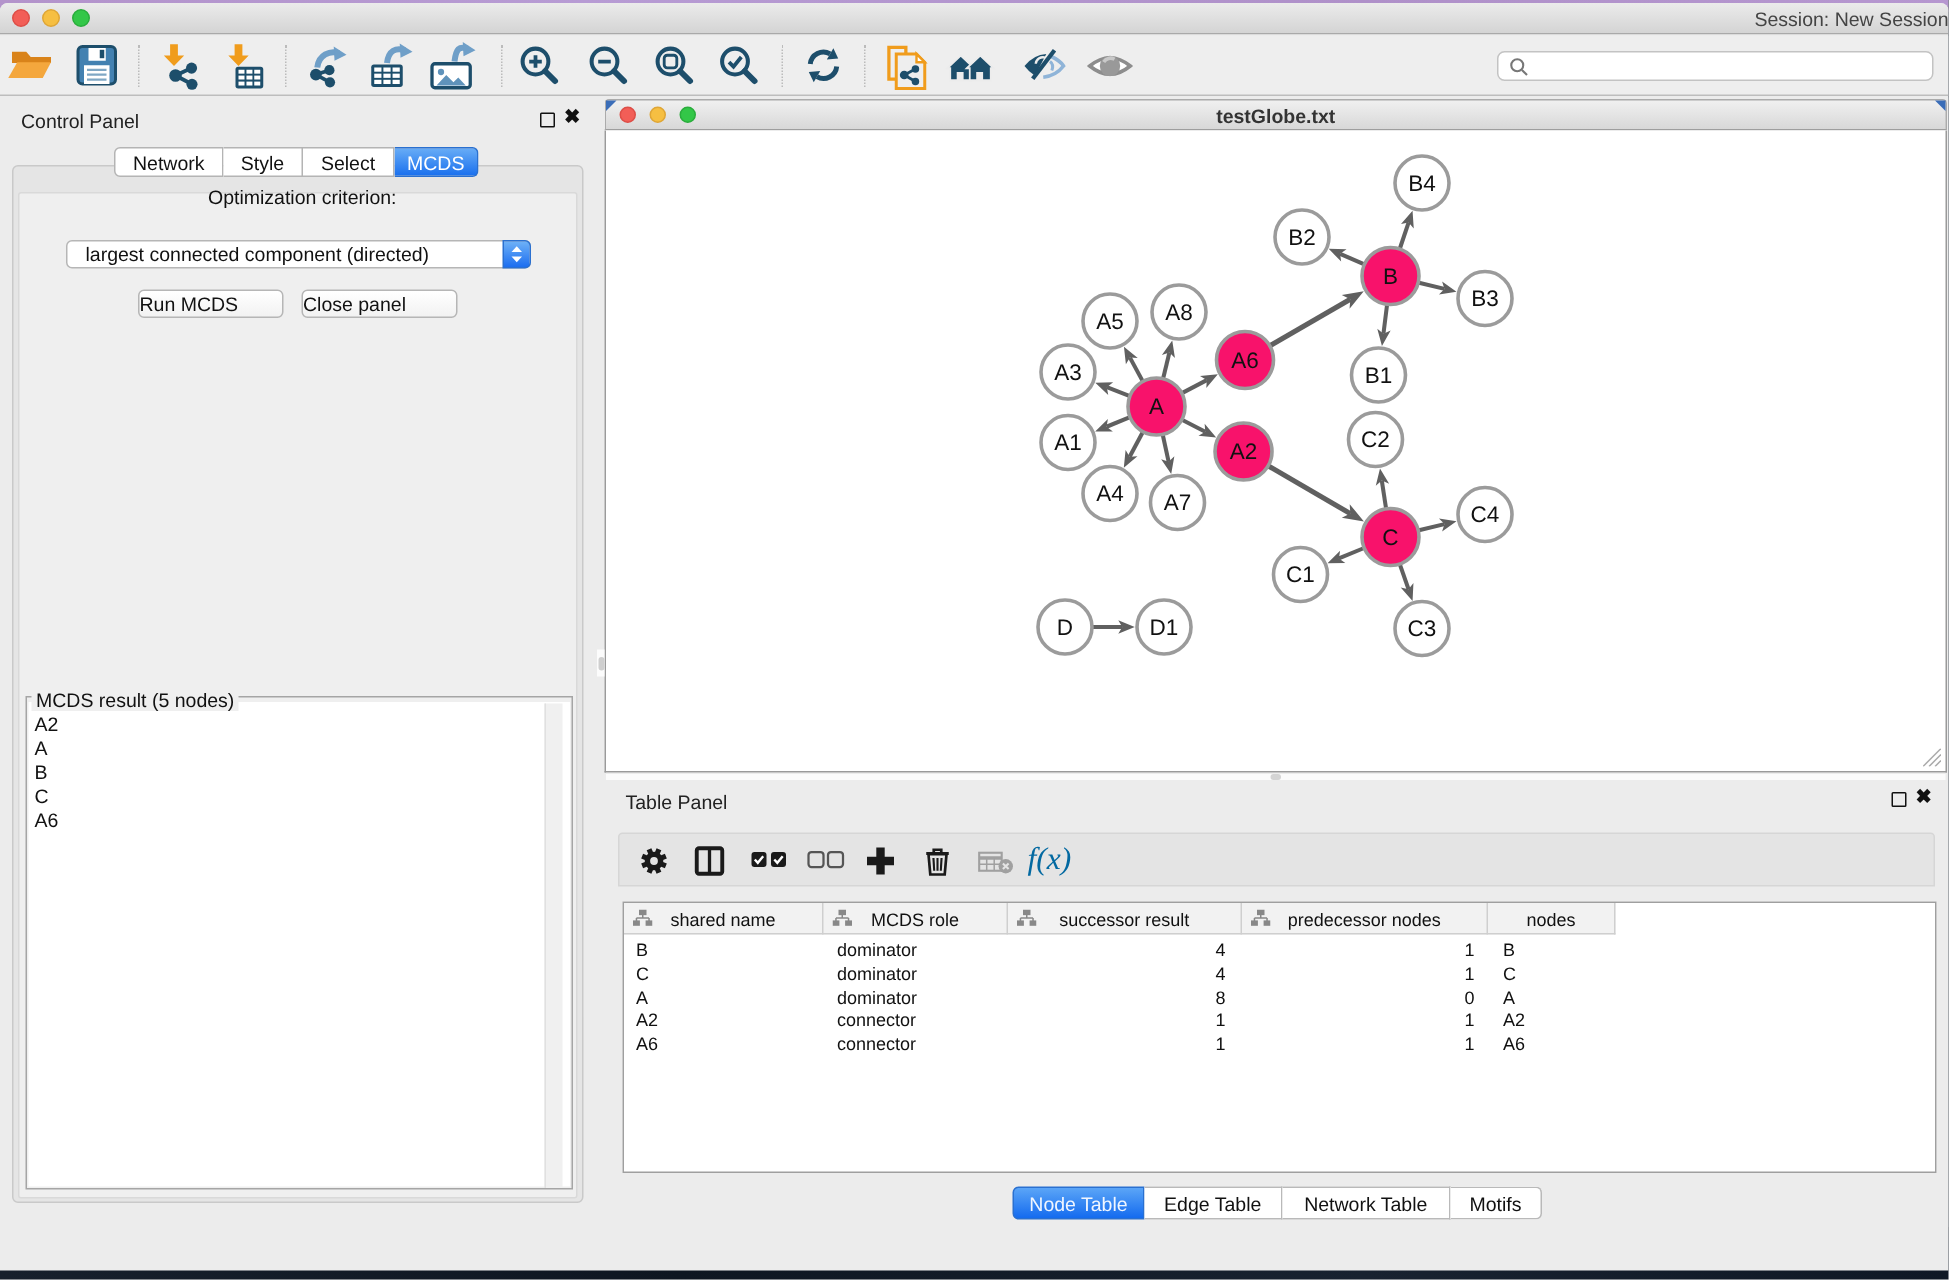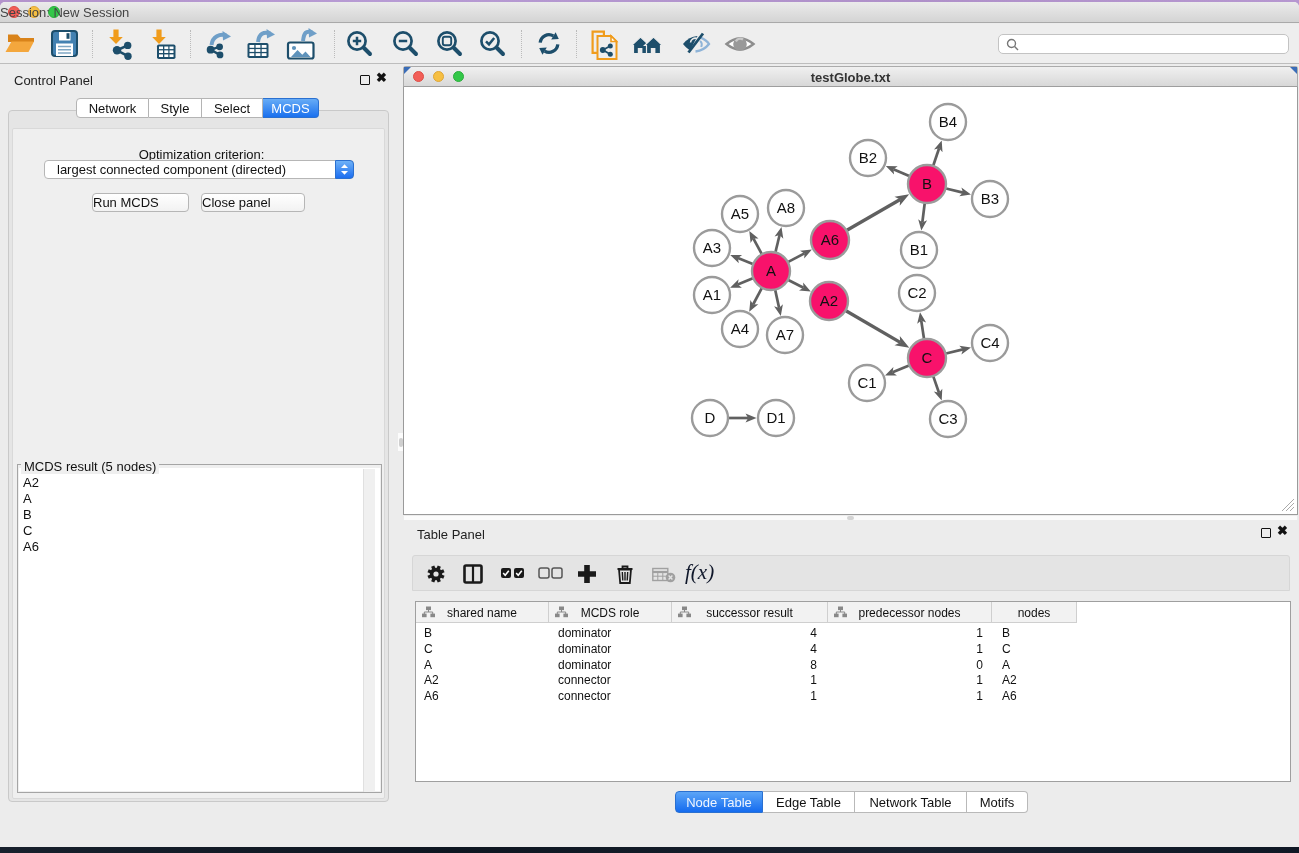--- a/index.html
+++ b/index.html
@@ -6,41 +6,41 @@
 html,body { width:1299px; height:853px; overflow:hidden; }
 body { font-family:"Liberation Sans", sans-serif; background:linear-gradient(90deg,#17202c,#0e1621 35%,#182230 70%,#0f1825); position:relative; }
 #desktop-top { position:absolute; left:0; top:0; width:1299px; height:8px; background:linear-gradient(90deg,#b393cb,#b79bd4 30%,#af90c9 70%,#b697d0); }
 #app { position:absolute; left:0; top:2px; width:1299px; height:845px; background:#ececec; border-radius:5px 5px 0 0; overflow:hidden; }
 
 #titlebar { position:absolute; left:0; top:0; width:1299px; height:21px; background:linear-gradient(#ebebeb,#d4d4d4); border-bottom:1px solid #a9a9a9; border-radius:5px 5px 0 0; }
 .tl { position:absolute; top:4px; width:12px; height:12px; border-radius:50%; }
 #titlebar .t1 { left:8px;  background:#f25e57; border:1px solid #dd4e47; }
 #titlebar .t2 { left:28px; background:#f6bf42; border:1px solid #dfa636; }
 #titlebar .t3 { left:48px; background:#33c748; border:1px solid #2aad3c; }
-#titlebar .ttl { position:absolute; top:3px; left:0; width:100%; text-align:left; font-size:13px; color:#444; }
+#titlebar .ttl { position:absolute; top:3px; left:0; width:100%; text-align:right; font-size:13px; color:#444; }
 
 #toolbar { position:absolute; left:0; top:22px; width:1299px; height:40px; background:#eeeeee; border-bottom:1px solid #bdbdbd; }
 .tbi { position:absolute; top:5px; }
 .tsep { position:absolute; top:6px; width:0; height:28px; border-left:1px dotted #bbb; }
 #searchbox { position:absolute; left:998px; top:10px; width:291px; height:20px; background:#fff; border:1px solid #c3c3c3; border-radius:5px; }
 #searchbox svg { position:absolute; left:7px; top:3px; }
 
 #main { position:absolute; left:0; top:63px; width:1299px; height:753px; background:#ececec; }
 
 #cp { position:absolute; left:0; top:0; width:403px; height:753px; }
 #cp .hdr { position:absolute; left:14px; top:8px; font-size:13px; color:#222; }
 .winbtn-sq { position:absolute; top:10px; width:10px; height:10px; border:1.5px solid #111; border-radius:1px; }
 .winbtn-x { position:absolute; top:5px; font-size:13px; font-weight:bold; color:#111; }
 #cp-outer { position:absolute; left:8px; top:45px; width:381px; height:692px; background:#e5e5e5; border:1px solid #c9c9c9; border-radius:4px; }
 #cp-inner { position:absolute; left:3px; top:17px; width:373px; height:671px; background:#efefef; border:1px solid #d9d9d9; border-radius:2px; }
 #tabs { position:absolute; left:76px; top:33px; height:20px; display:flex; z-index:5; }
 #tabs .tab { height:20px; line-height:19px; font-size:13px; color:#111; background:#fff; border:1px solid #b4b4b4; border-left:none; padding:0; text-align:center; }
 #tabs .tab.first { border-left:1px solid #b4b4b4; border-radius:4px 0 0 4px; }
 #tabs .tab.sel { background:linear-gradient(#67acf6,#1a70ee); color:#fff; border-color:#2a70d0; border-radius:0 4px 4px 0; }
-#optlabel { position:absolute; left:0; top:82px; width:403px; text-align:center; font-size:13px; color:#111; }
+#optlabel { position:absolute; left:0; top:59px; width:403px; text-align:center; font-size:13px; color:#111; }
 #dropdown { position:absolute; left:44px; top:95px; width:310px; height:19px; background:#fff; border:1px solid #b6b6b6; border-radius:4px; font-size:13px; color:#111; line-height:18px; padding-left:12px; }
 #dropdown .step { position:absolute; right:-1px; top:-1px; width:19px; height:19px; background:linear-gradient(#6eb1f7,#1c6ef0); border-radius:0 4px 4px 0; border:1px solid #2a70d0; }
 .btn { position:absolute; height:19px; background:linear-gradient(#ffffff,#f2f2f2); border:1px solid #b6b6b6; border-radius:4px; font-size:13px; color:#111; text-align:left; line-height:17px; }
 #btn-run { left:92px; top:128px; width:97px; }
 #btn-close { left:201px; top:128px; width:104px; }
 #mcds-group { position:absolute; left:17px; top:399px; width:365px; height:329px; border:1px solid #a5a5a5; }
 #mcds-label { position:absolute; left:21px; top:394px; background:#efefef; padding:0 3px; font-size:13px; color:#111; z-index:3; }
 #mcds-list { position:absolute; left:19px; top:403px; width:361px; height:323px; background:#fff; padding-top:7px; }
 #mcds-list .itm { font-size:13px; color:#111; padding-left:4px; height:16px; line-height:16px; }
 #mcds-scroll { position:absolute; right:5px; top:1px; width:12px; height:323px; background:#f0f0f0; border-left:1px solid #e0e0e0; }
@@ -411,21 +411,21 @@
 <rect x="0.8" y="1.5" width="15" height="12" fill="none" stroke="#a0a0a0" stroke-width="1.4"></rect>
 <line x1="0.8" y1="5" x2="15.8" y2="5" stroke="#a0a0a0" stroke-width="2.2"></line>
 <g stroke="#a0a0a0" stroke-width="1">
                 <line x1="5.8" y1="5" x2="5.8" y2="13.5"></line>
                 <line x1="10.8" y1="5" x2="10.8" y2="13.5"></line>
                 <line x1="0.8" y1="9.2" x2="15.8" y2="9.2"></line>
               </g>
 <circle cx="18.5" cy="10.5" r="4.8" fill="#a0a0a0"></circle>
 <path d="M16.6 8.6 l3.8 3.8 M20.4 8.6 l-3.8 3.8" stroke="#e4e4e4" stroke-width="1.4"></path>
 </svg></div>
-<div style="position:absolute;left:272px;top:4px;font-family:'Liberation Serif',serif;font-style:italic;font-size:21px;color:#0f172a">f(x)</div>
+<div style="position:absolute;left:272px;top:4px;font-family:'Liberation Serif',serif;font-style:italic;font-size:21px;color:#0369a1">f(x)</div>
       </div>
       <div id="tp-table">
         <div id="tp-thead" style="width:661px">
 <div class="thcell" style="left:0px;width:133px">
               <span style="position:absolute;left:6px;top:4px;width:auto"><svg width="13" height="12" viewBox="0 0 13 12">
                   <g fill="#888">
                     <rect x="4" y="0.5" width="5" height="3.6"></rect>
                     <rect x="0" y="7.6" width="4.6" height="3.6"></rect>
                     <rect x="8.4" y="7.6" width="4.6" height="3.6"></rect>
                   </g>

